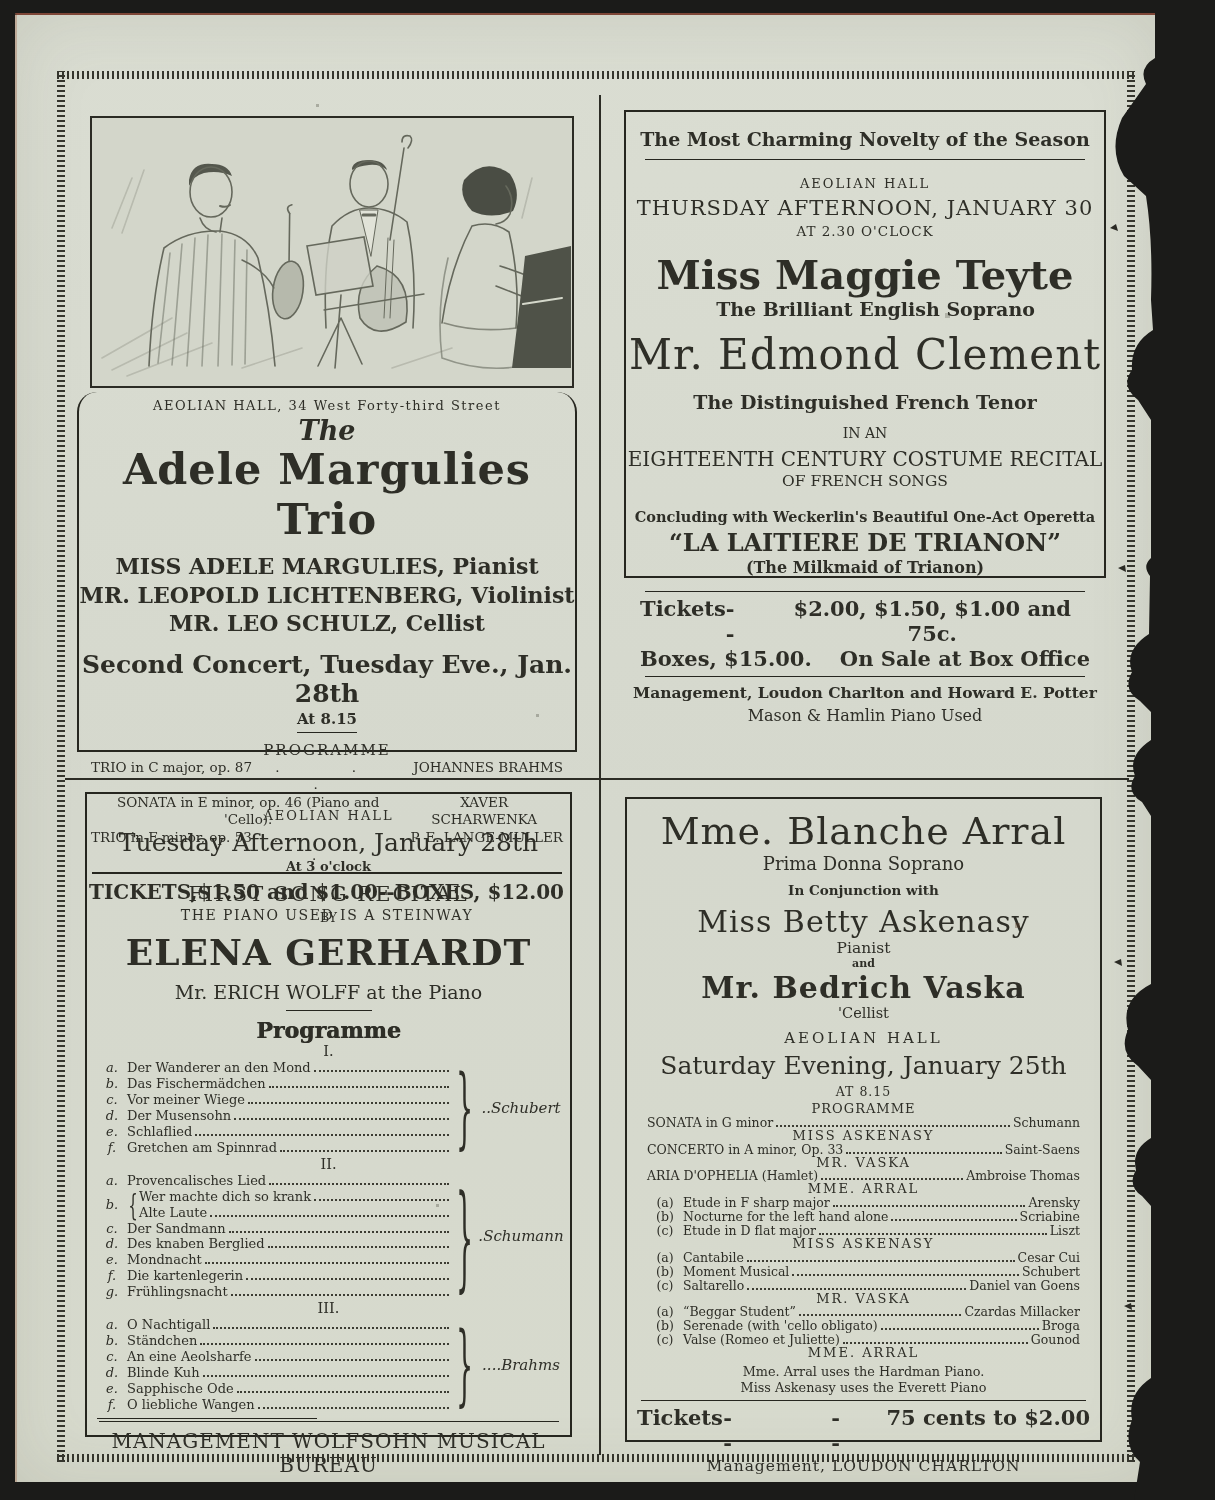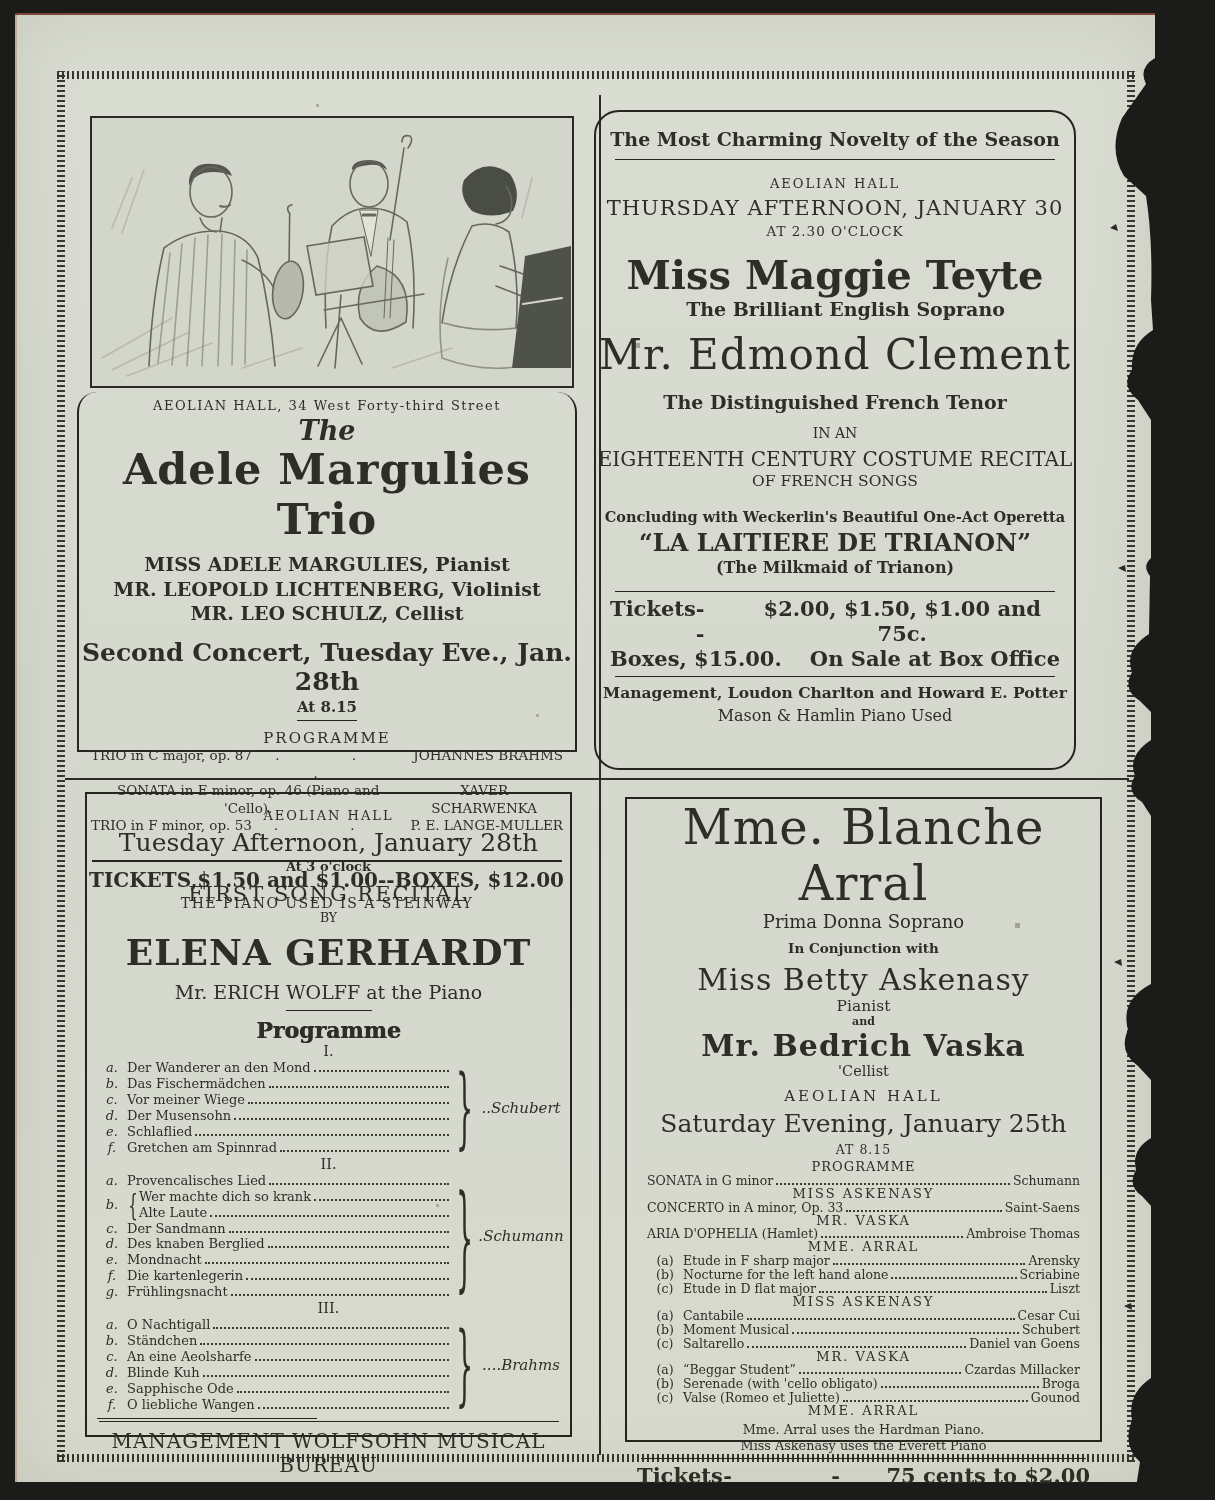--- a/index.html
+++ b/index.html
@@ -27,21 +27,21 @@
   .hookframe{border:2px solid #26261f;border-top:none;border-radius:20px 20px 0 0;}
   .ctr{text-align:center;}
   .hr{border-top:2px solid #26261f;height:0;margin:4px auto;}
   .thin{border-top:1.5px solid #26261f;}
   
   .ld{flex:1 1 auto;border-bottom:2px dotted #3c3c33;margin:0 3px 3px 3px;min-width:12px;}
   
   .mg-venue{font-size:13px;letter-spacing:1.5px;padding-top:6px;}
   .mg-the{font-size:27px;font-style:italic;font-weight:bold;margin-top:2px;}
   .mg-title{font-size:43px;font-weight:bold;letter-spacing:1px;margin-top:-2px;}
-  .mg-perf{font-size:19px;font-weight:bold;line-height:1.3;margin-top:8px;text-align:center;}
+  .mg-perf{font-size:22px;font-weight:bold;line-height:1.3;margin-top:8px;text-align:center;}
   .mg-concert{font-size:25px;font-weight:bold;margin-top:12px;}
   .mg-at{font-size:15px;font-weight:bold;margin-top:2px;}
   .mg-proghead{font-size:15px;letter-spacing:2px;margin-top:8px;}
   .mg-row{display:flex;align-items:baseline;font-size:13.5px;padding:0 12px;line-height:1.3;}
   .mg-dots{flex:1;text-align:center;letter-spacing:34px;}
   .mg-tick{display:flex;font-size:20px;font-weight:bold;padding:0 10px;margin-top:6px;}
   .mg-piano{font-size:14px;letter-spacing:1.5px;margin-top:3px;}
   
   .ty-tag{font-size:19px;font-weight:bold;margin-top:16px;}
   .ty-venue{font-size:13px;letter-spacing:2px;margin-top:16px;}
@@ -78,21 +78,21 @@
   .gt{white-space:nowrap;}
   .gbrace{flex:0 0 26px;text-align:center;}
   .gbrace span{display:inline-block;font-size:30px;font-weight:300;}
   .gcomp{flex:0 0 86px;font-style:italic;font-size:15px;}
   .gi2{display:flex;align-items:center;font-size:13px;line-height:1.22;}
   .b2brace{flex:0 0 12px;font-size:15px;transform:scaleY(2.0);}
   .b2lines{flex:1;min-width:0;}
   .gh-tick{display:flex;justify-content:space-between;align-items:baseline;font-size:18.5px;font-weight:bold;padding:0 8px;}
   .gh-mgmt{font-size:20px;letter-spacing:1px;margin-top:7px;}
   
-  .ar-n1{font-size:48px;letter-spacing:1px;}
+  .ar-n1{font-size:38px;letter-spacing:1px;margin-top:10px;}
   .ar-d1{font-size:18px;margin-top:0;}
   .ar-conj{font-size:13.5px;font-weight:bold;margin-top:8px;}
   .ar-n2{font-size:30px;letter-spacing:1px;margin-top:6px;}
   .ar-d2{font-size:15.5px;margin-top:0;}
   .ar-and{font-size:11px;font-weight:bold;}
   .ar-n3{font-size:30px;letter-spacing:1px;margin-top:0px;font-weight:bold;}
   .ar-d3{font-size:14.5px;}
   .ar-venue{font-size:15px;letter-spacing:3px;margin-top:8px;}
   .ar-date{font-size:25px;margin-top:4px;}
   .ar-time{font-size:12.5px;letter-spacing:1px;margin-top:4px;}
@@ -206,21 +206,21 @@
       <div class="hr" style="width:470px;margin-top:8px;"></div>
       <div class="mg-tick">
         <span>TICKETS,$1.50 and $1.00</span>
         <span>-</span>
         <span>-</span>
         <span>BOXES, $12.00</span>
       </div>
       <div class="mg-piano">THE PIANO USED IS A STEINWAY</div>
     </div>
 
-    <div class="q frame ctr" style="left:577px;top:95px;width:482px;height:660px;border-radius:25px;">
+    <div class="q frame ctr" style="left:607px;top:95px;width:482px;height:468px;">
       <div class="ty-tag">The Most Charming Novelty of the Season</div>
       <div class="hr thin" style="width:440px;margin-top:9px;"></div>
       <div class="ty-venue">AEOLIAN HALL</div>
       <div class="ty-date">THURSDAY AFTERNOON, JANUARY 30</div>
       <div class="ty-time">AT 2.30 O'CLOCK</div>
       <div class="ty-name1">Miss Maggie Teyte</div>
       <div class="ty-d1">The Brilliant English Soprano</div>
       <div class="ty-name2">Mr. Edmond Clement</div>
       <div class="ty-d2">The Distinguished French Tenor</div>
       <div class="ty-inan">IN AN</div>

